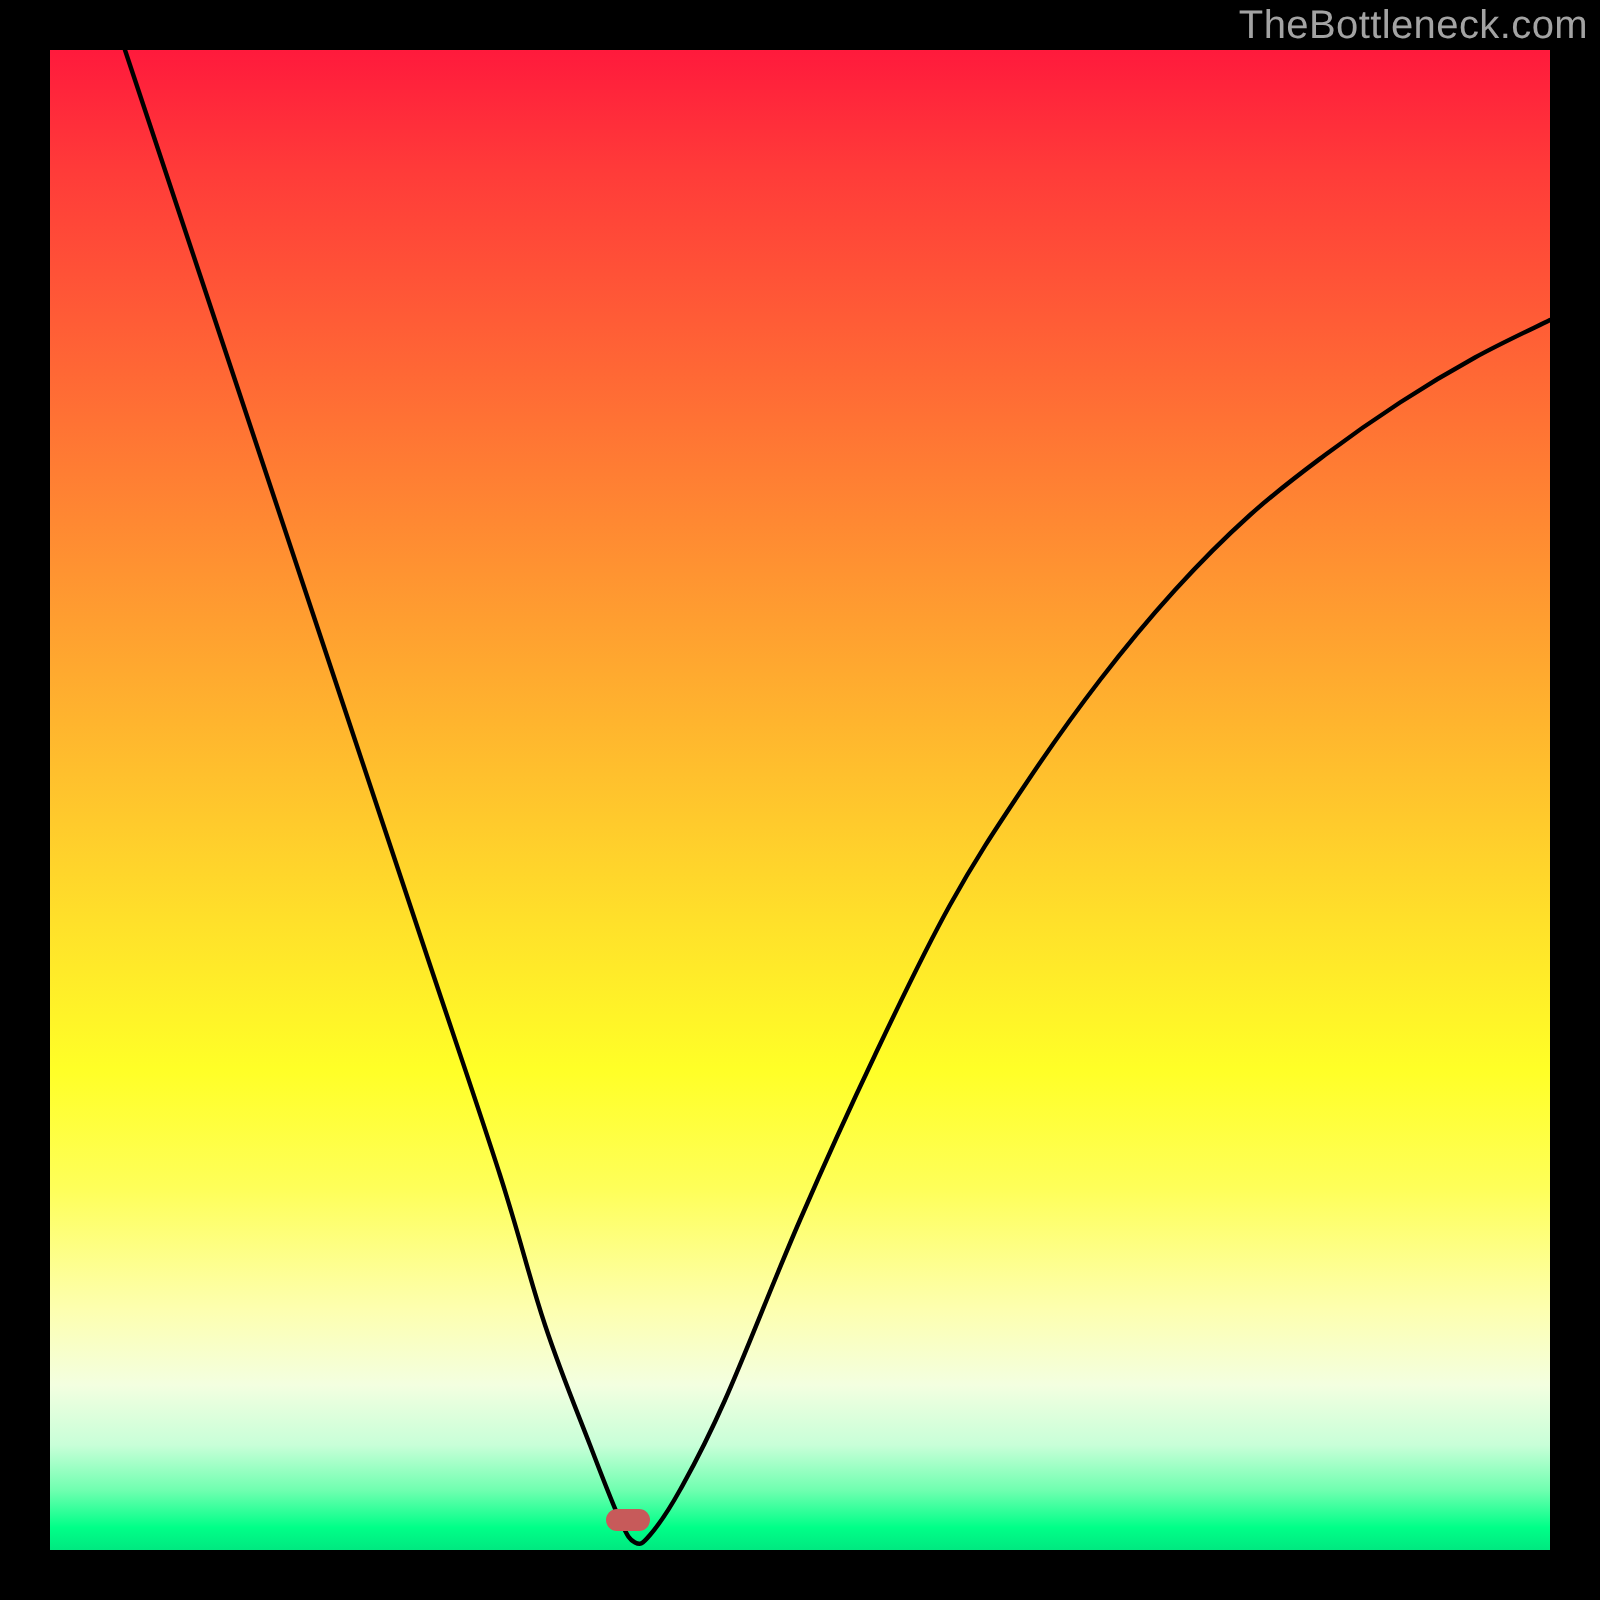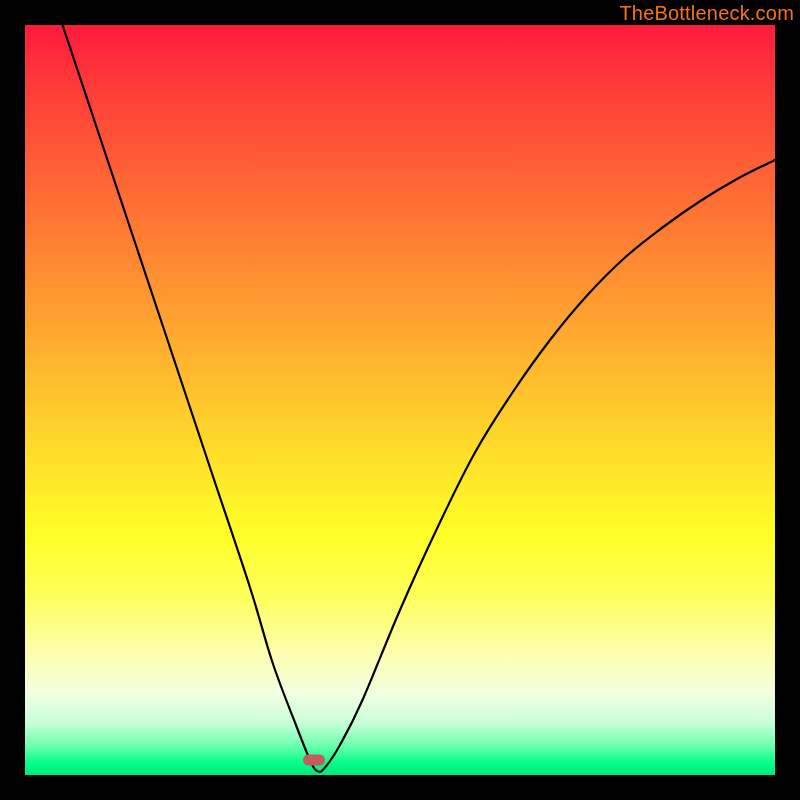--- a/index.html
+++ b/index.html
@@ -63,21 +63,21 @@
     position: absolute;
     width: 22px;
     height: 11px;
     background: #c75a5a;
     border-radius: 6px;
   }
   .watermark {
     position: absolute;
     top: 2px;
     right: 6px;
-    color: #f97316;
+    color: #a3a3a3;
     font-size: 20px;
     font-weight: 500;
     letter-spacing: 0.2px;
     user-select: none;
   }
 </style>
 </head>
 <body>
 
 <div class="frame">

